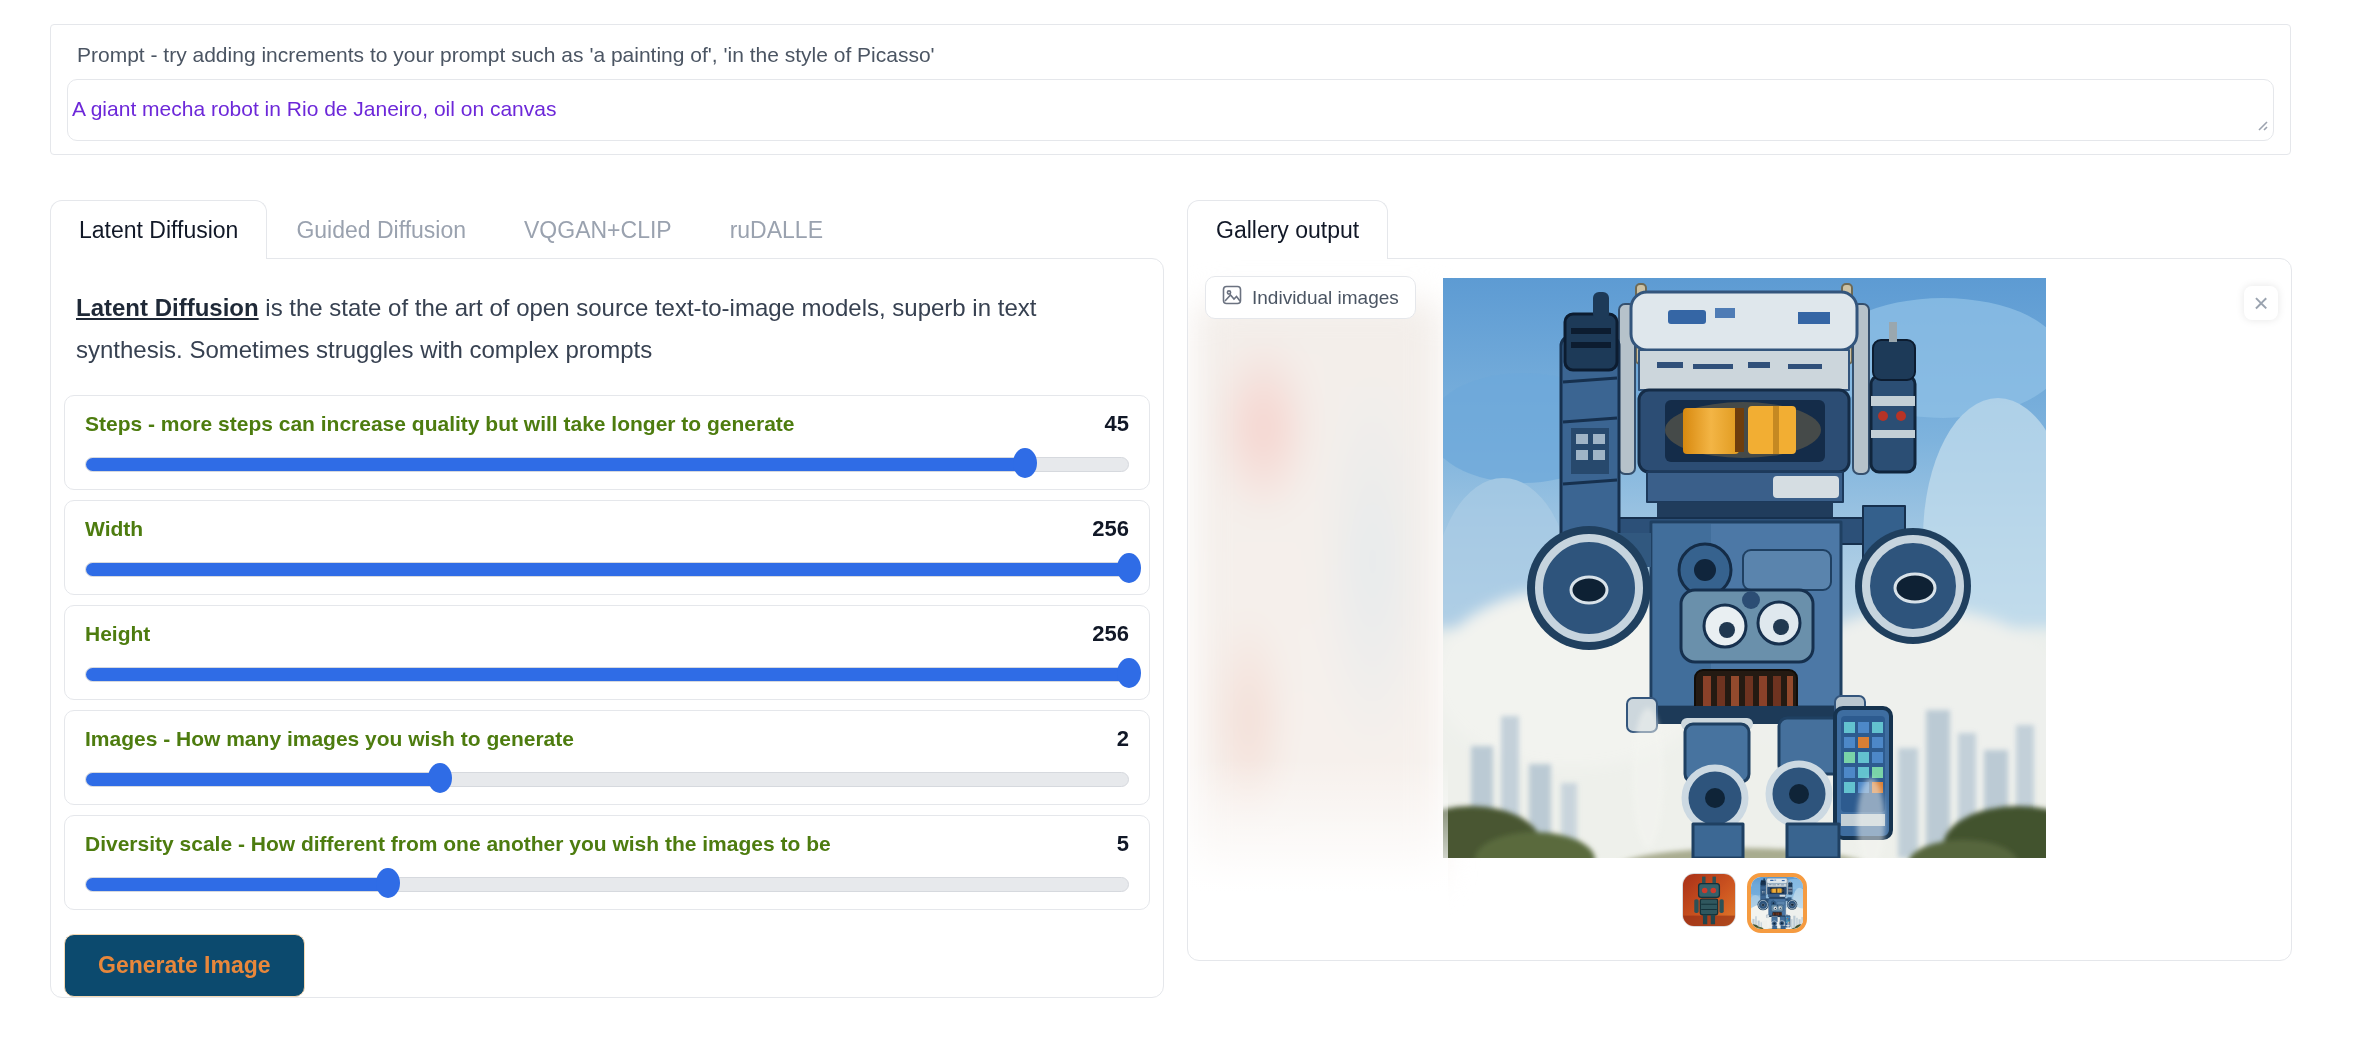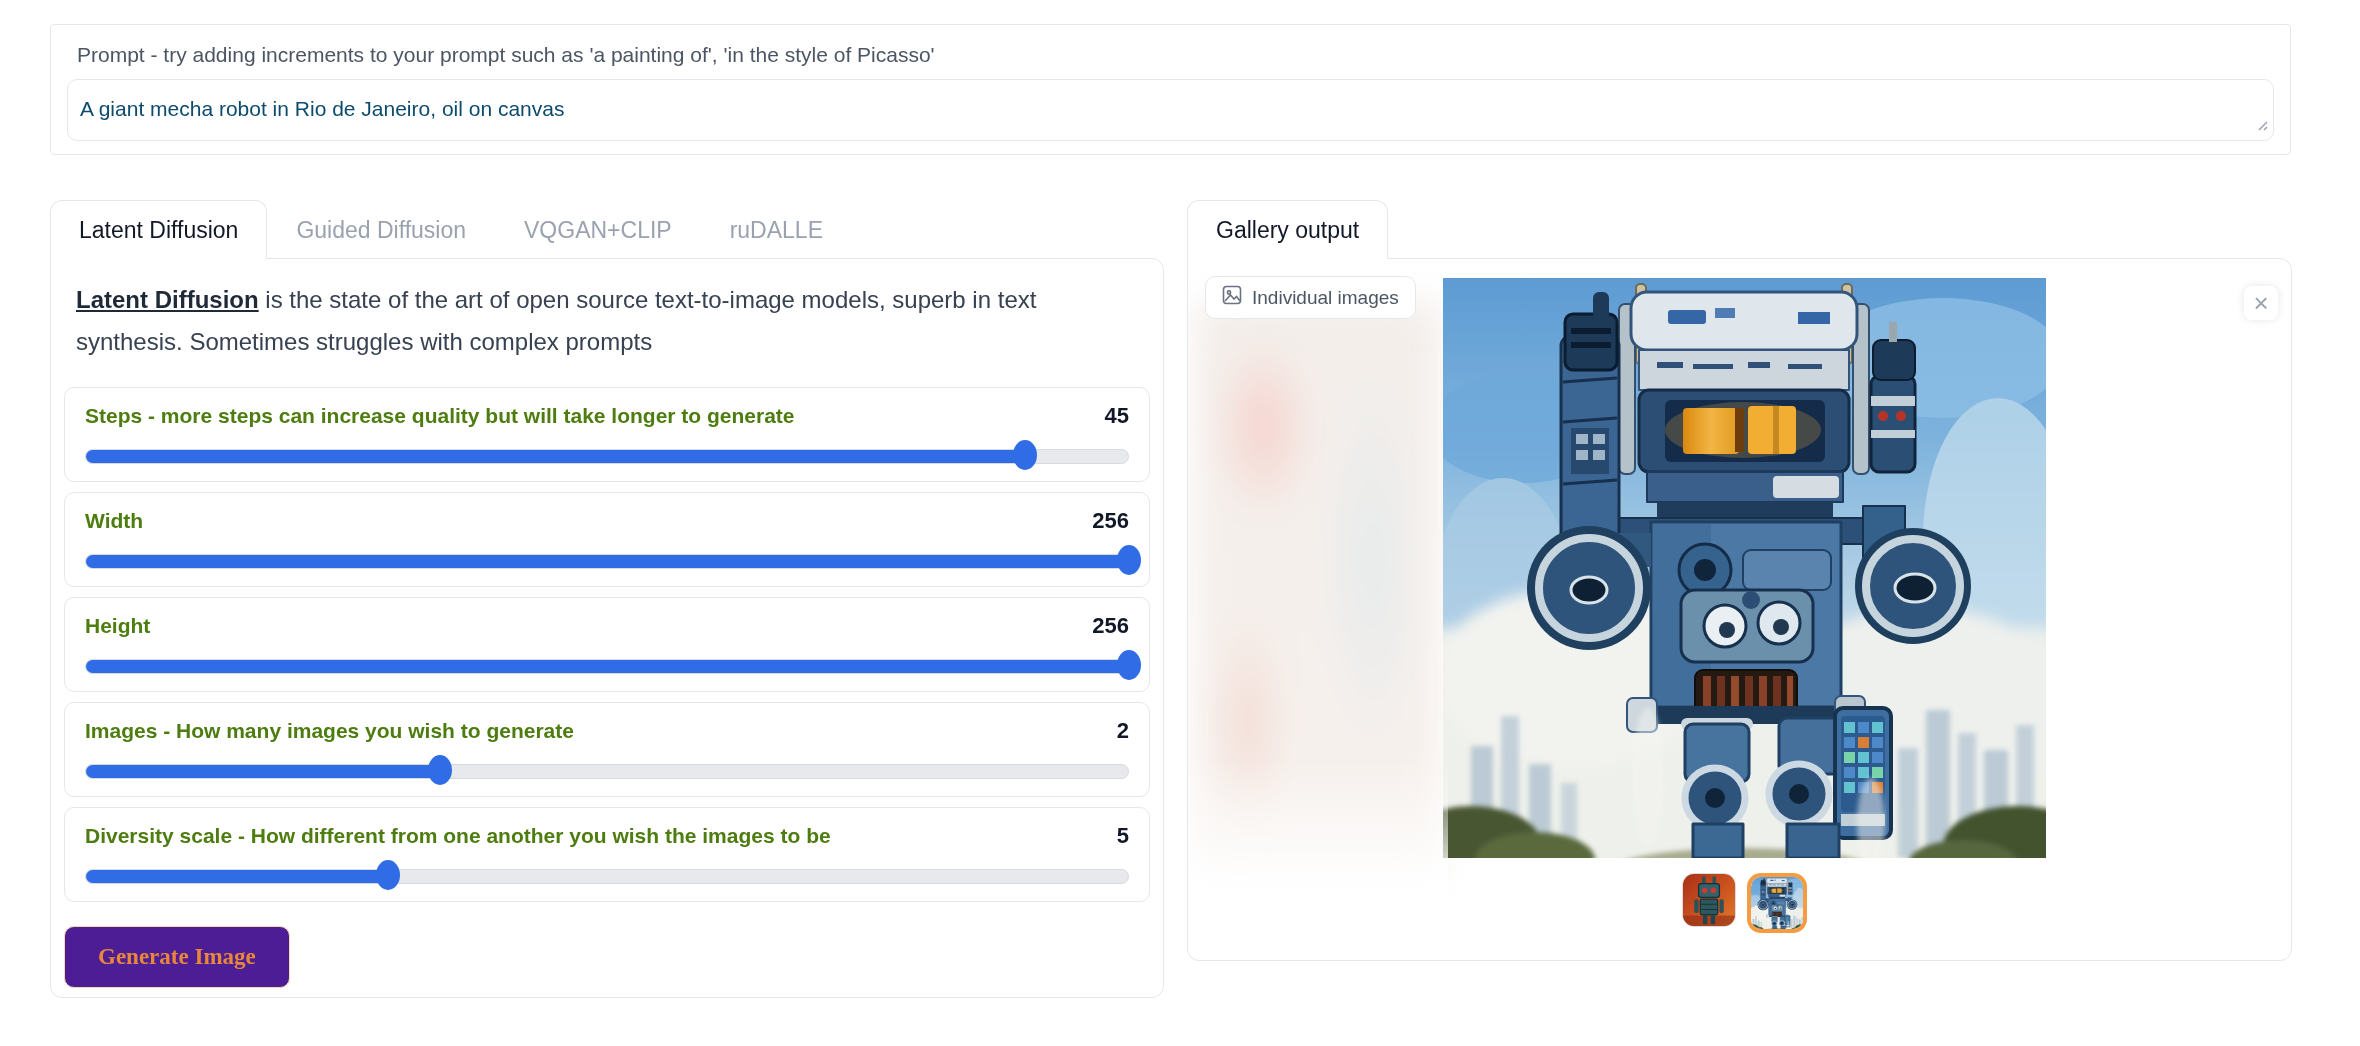--- a/index.html
+++ b/index.html
@@ -5,53 +5,53 @@
   html,body{margin:0;padding:0;overflow:hidden;background:#fff;}
   .page{position:relative;width:2360px;height:1046px;background:#fff;
         font-family:"Liberation Sans",sans-serif;color:#374151;}
 
   
   .prompt-box{position:absolute;left:50px;top:24px;width:2241px;height:131px;
     border:1px solid #e5e7eb;border-radius:4px;box-sizing:border-box;padding:14px 16px;}
   .prompt-label{font-size:21px;color:#4b5563;margin:4px 0 12px 10px;}
   .prompt-input-wrap{position:relative;}
   .prompt-input{width:100%;height:62px;box-sizing:border-box;border:1px solid #e5e7eb;
-    border-radius:10px;font-family:"Liberation Sans",sans-serif;font-size:21px;color:#0c4a6e;
-    padding:17px 12px;resize:none;outline:none;background:#fff;}
+    border-radius:10px;font-family:"Liberation Sans",sans-serif;font-size:21px;color:#6d28d9;
+    padding:17px 4px;resize:none;outline:none;background:#fff;}
   .resize-handle{position:absolute;right:6px;bottom:10px;pointer-events:none;}
 
   
   .panel{position:absolute;}
   .tab-row{display:flex;height:59px;align-items:stretch;position:relative;z-index:2;}
   .tab{padding:0 28px;display:flex;align-items:center;font-size:23px;color:#9aa2af;
     border:1px solid transparent;border-bottom:none;border-radius:12px 12px 0 0;
     background:transparent;cursor:pointer;position:relative;top:1px;font-weight:500;}
   .tab.active{background:#fff;border-color:#e5e7eb;color:#111827;}
   .panel-body{position:relative;border:1px solid #e5e7eb;border-radius:0 12px 12px 12px;
     background:#fff;box-sizing:border-box;}
 
   
   .left-panel{left:50px;top:199px;width:1262px;}
-  .left-body{width:1114px;height:740px;padding:12px 13px 0;}
+  .left-body{width:1114px;height:740px;padding:20px 13px 0;}
   .model-desc{margin:8px 12px 24px;font-size:24px;line-height:42px;color:#374151;max-width:1020px;}
   .model-desc .desc-link{font-weight:bold;text-decoration:underline;color:#1f2937;}
   .slider-row{border:1px solid #e5e7eb;border-radius:10px;margin:0 0 10px;
     padding:15px 20px 0;height:95px;box-sizing:border-box;}
   .slider-head{display:flex;justify-content:space-between;align-items:baseline;}
   .slider-label{font-size:21px;color:#4d7c0f;font-weight:bold;}
   .slider-value{font-size:22px;color:#111827;font-weight:600;}
   .slider-track-wrap{position:relative;height:34px;margin-top:10px;}
   .slider-track{position:absolute;left:0;right:0;top:10px;height:13px;background:#e7e9ec;
     border:1px solid #d6d9de;border-radius:999px;}
   .slider-fill{height:13px;background:#2f6ce6;border-radius:999px;width:50%;}
   .slider-thumb{position:absolute;top:16px;width:24px;height:30px;border-radius:50%;
     background:#2f6ce6;transform:translate(-50%,-50%);}
-  .generate-btn{display:inline-block;margin:14px 0 0 0;background:#4c1d95;
+  .generate-btn{display:inline-block;margin:14px 0 0 0;background:#0c4a6e;
     border:1px solid #f6d9b3;border-radius:10px;padding:17px 33px;color:#e8873b;
-    font-weight:bold;font-size:23px;font-family:Liberation Serif, serif;cursor:pointer;}
+    font-weight:bold;font-size:23px;font-family:Liberation Sans, sans-serif;cursor:pointer;}
 
   
   .right-panel{left:1187px;top:199px;width:1252px;}
   .gallery-body{width:1105px;height:703px;overflow:hidden;}
   .individual-btn{position:absolute;left:17px;top:17px;z-index:3;display:flex;gap:10px;
     align-items:center;background:#fff;border:1px solid #e5e7eb;border-radius:10px;
     padding:8px 16px;font-size:19px;color:#4b5563;cursor:pointer;}
   .blur-item{position:absolute;left:6px;top:40px;width:248px;height:585px;border-radius:24px;
     background:
       radial-gradient(closest-side at 28% 22%, rgba(246,207,201,0.95), rgba(246,207,201,0) 72%),

